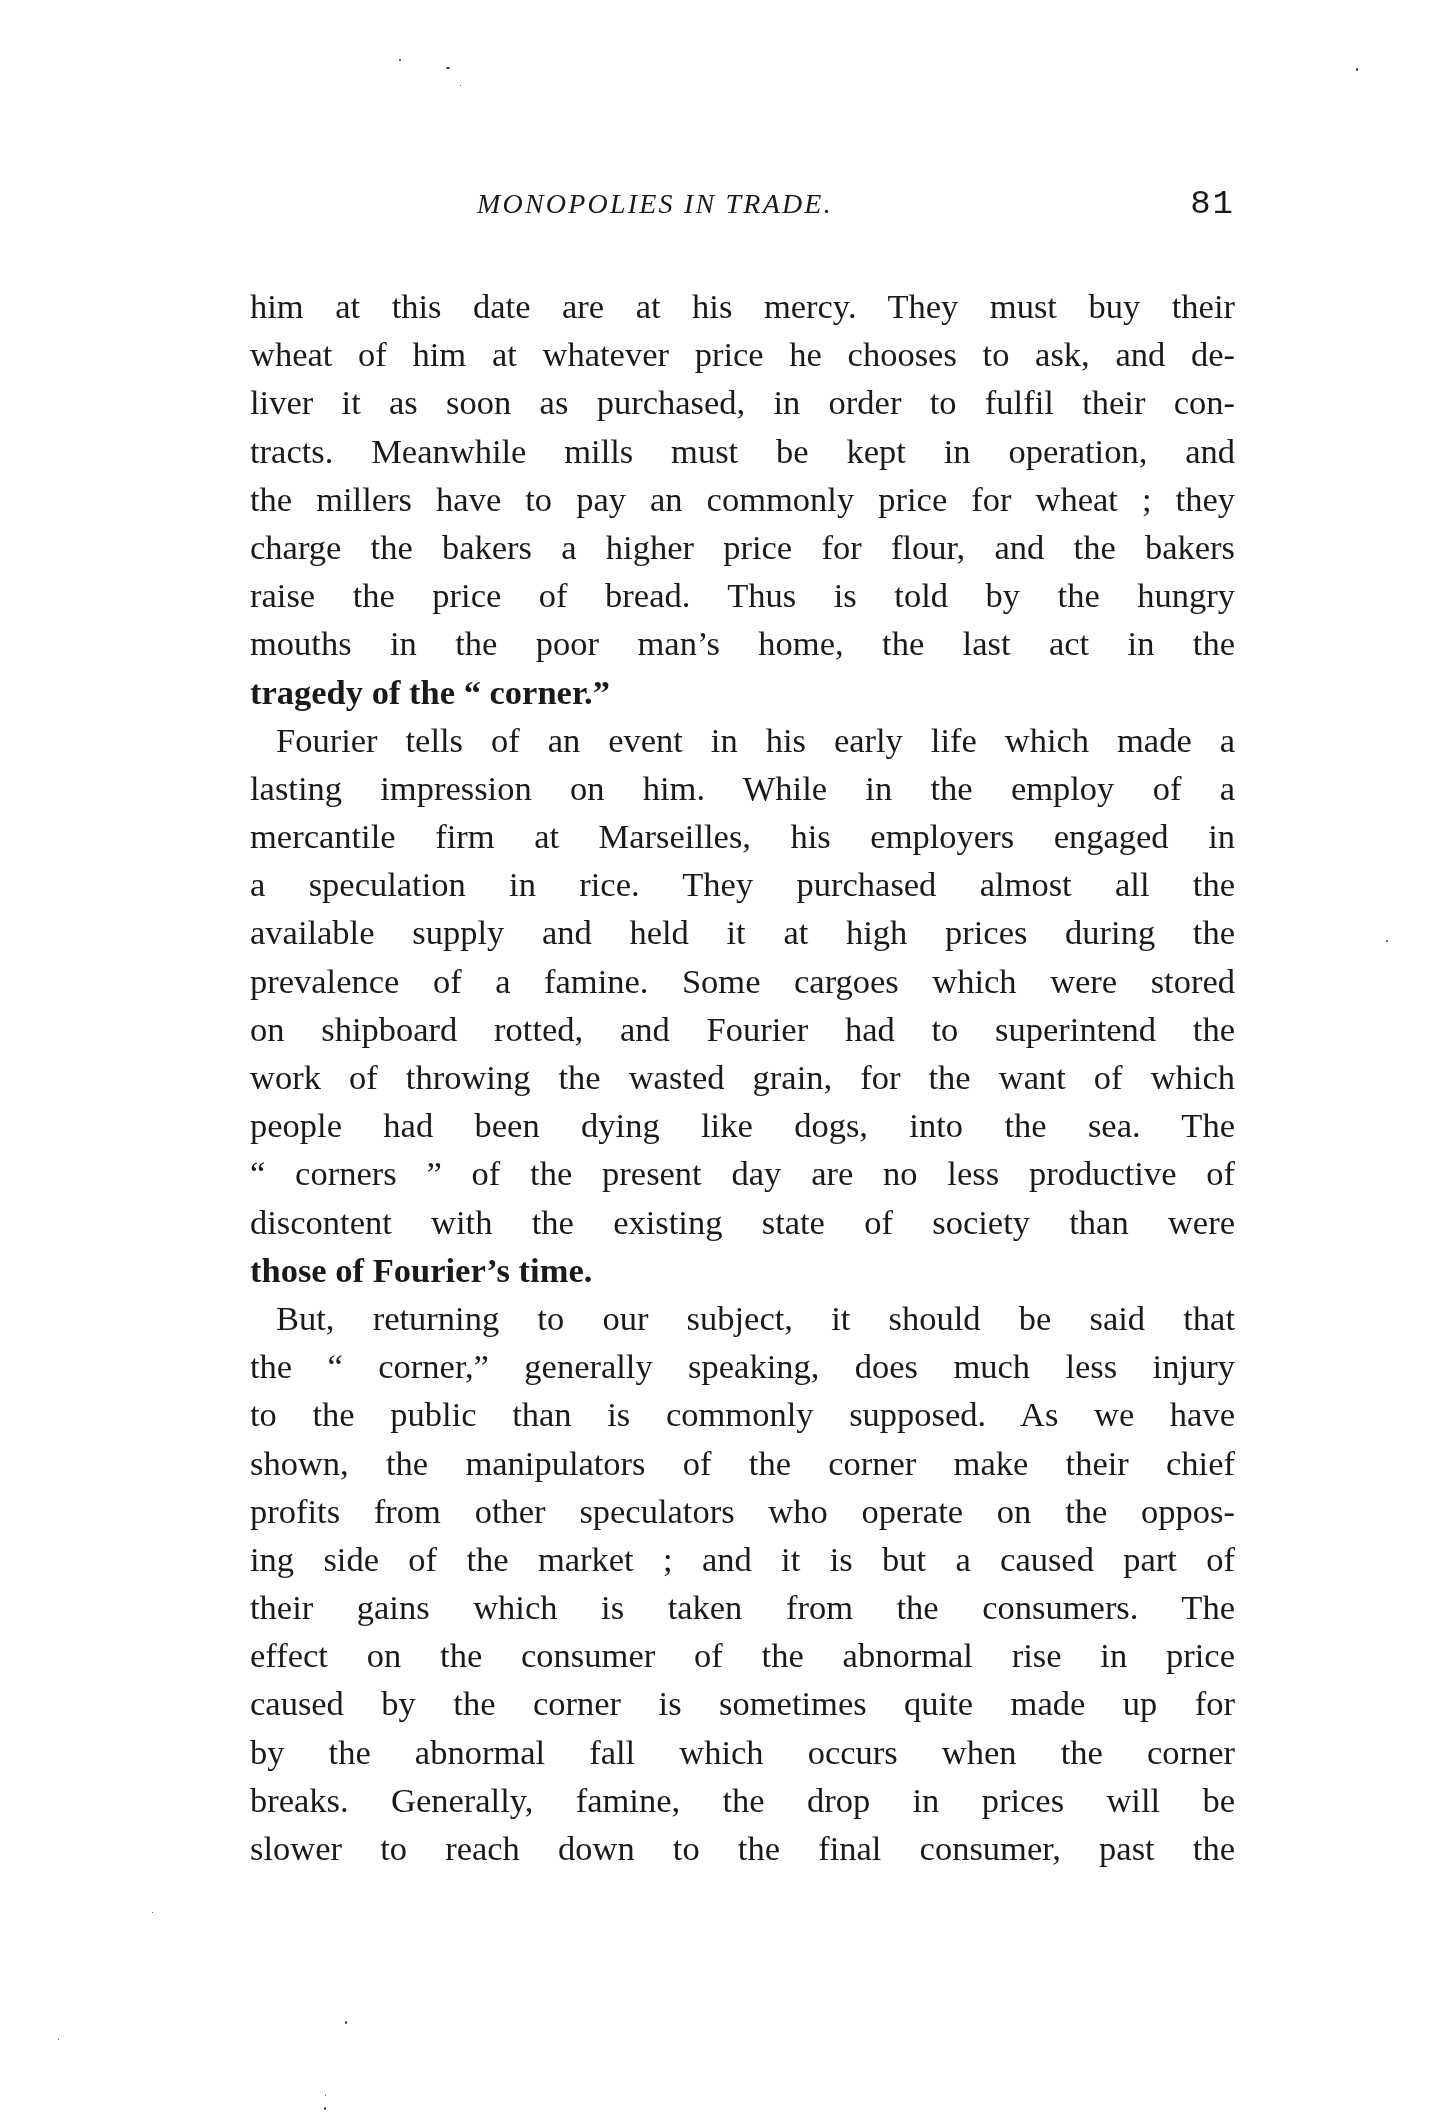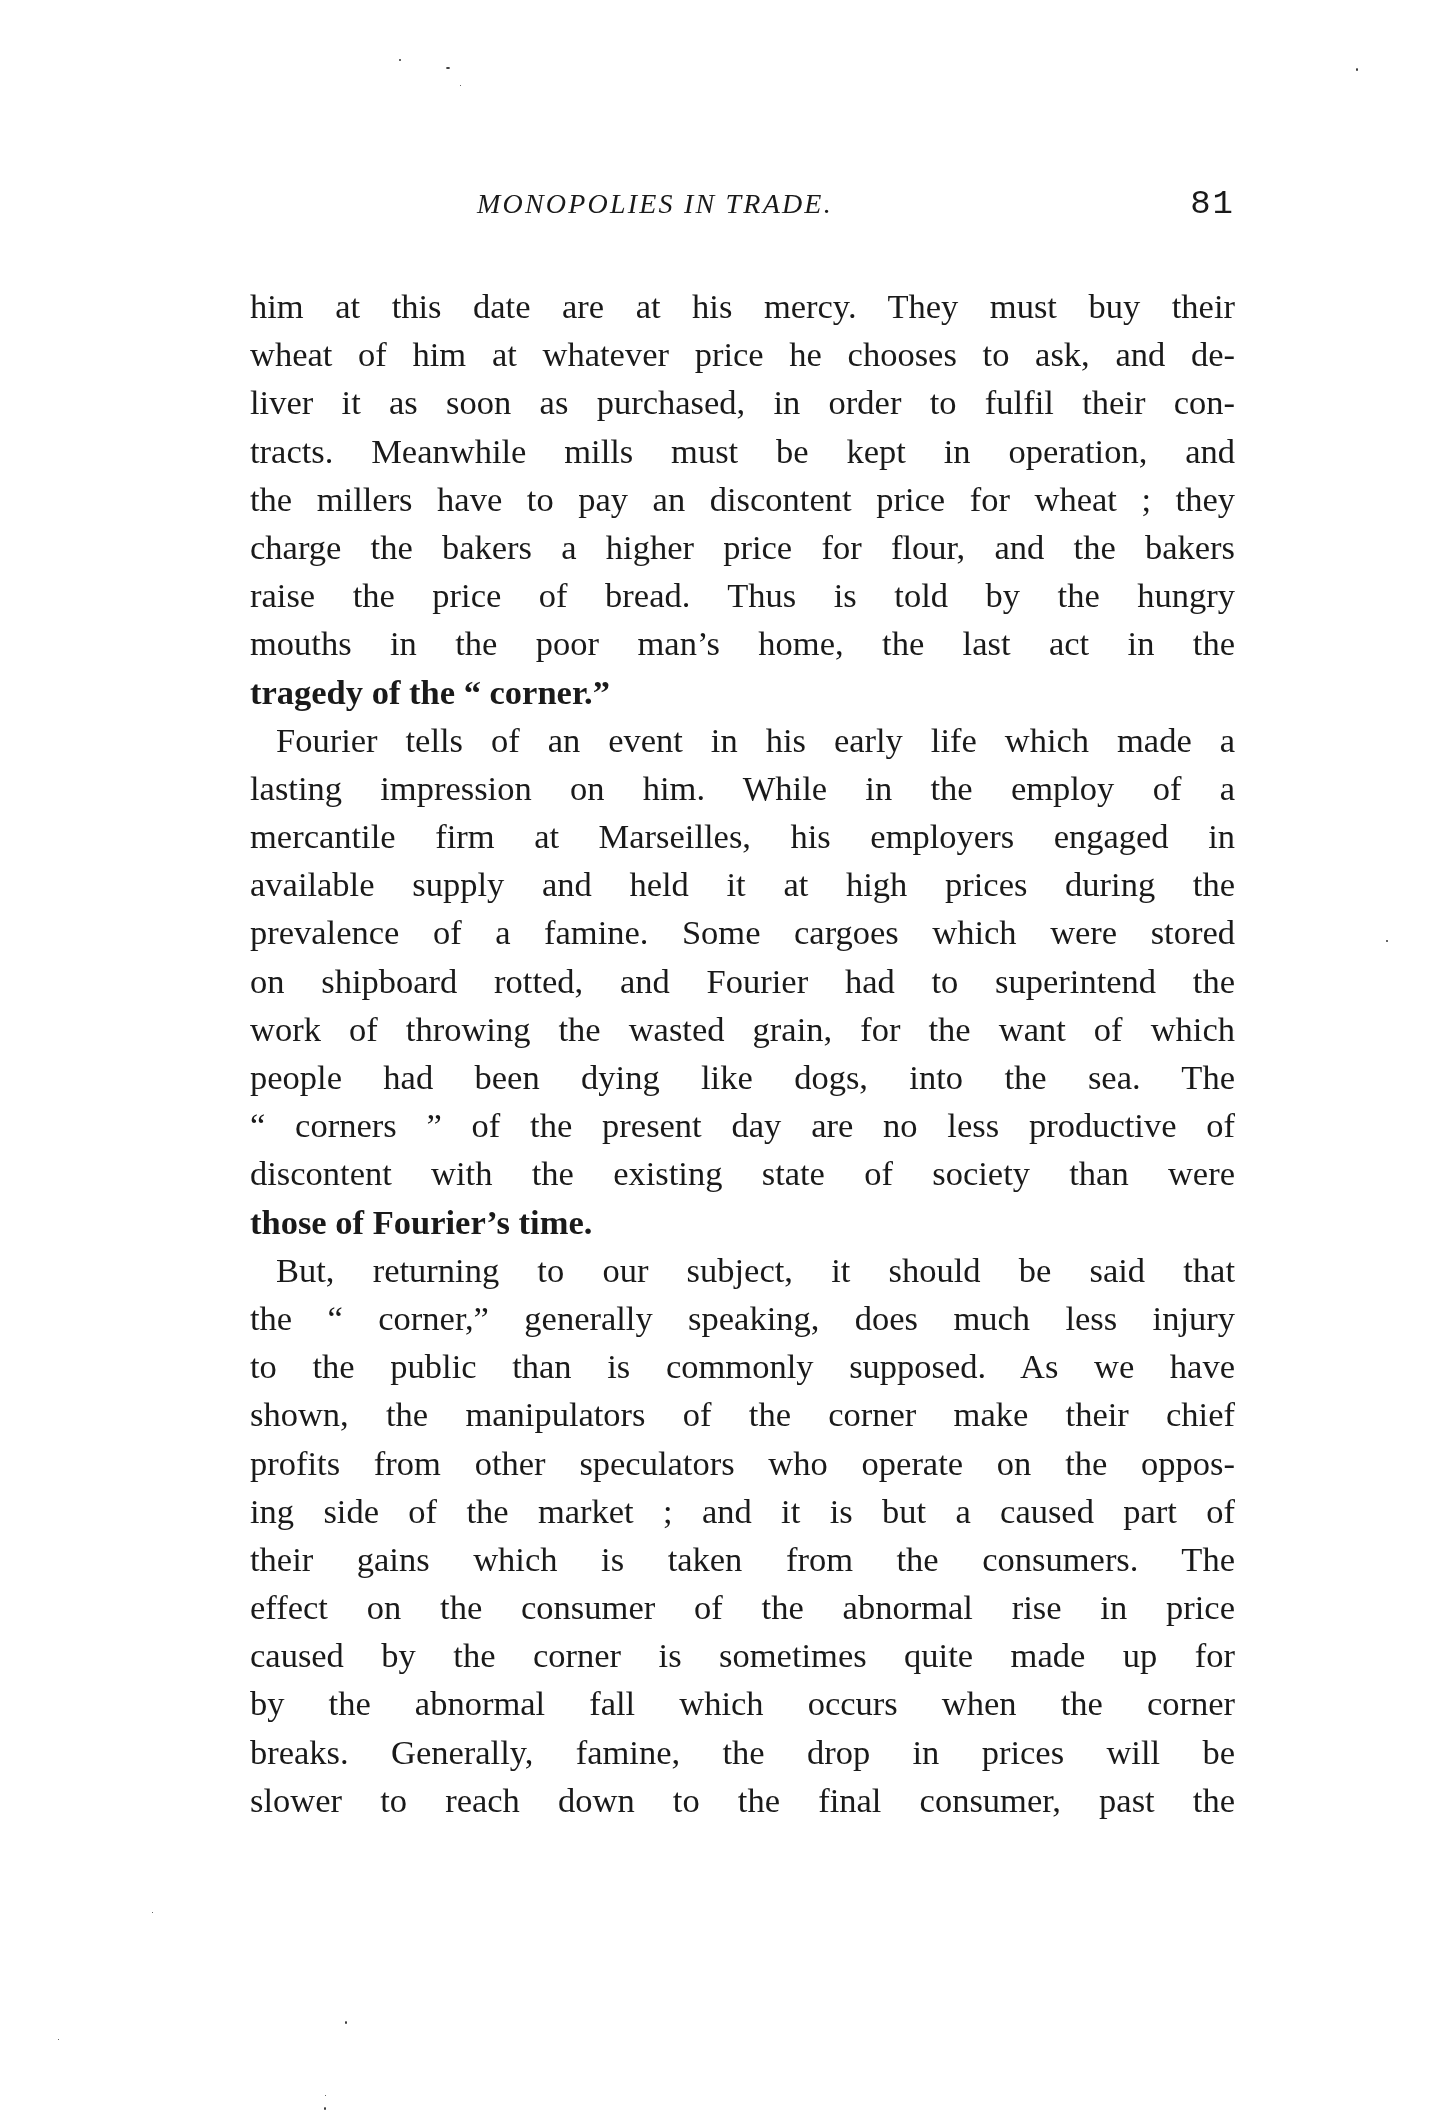--- a/index.html
+++ b/index.html
@@ -84,28 +84,29 @@
   <div class="running-head">
     <span class="running-title">MONOPOLIES IN TRADE.</span>
     <span class="page-number">81</span>
   </div>
 
   <div class="body-text">
     <span class="line">him at this date are at his mercy.  They must buy their</span>
     <span class="line">wheat of him at whatever price he chooses to ask, and de-</span>
     <span class="line">liver it as soon as purchased, in order to fulfil their con-</span>
     <span class="line">tracts.  Meanwhile mills must be kept in operation, and</span>
-    <span class="line">the millers have to pay an discontent price for wheat ; they</span>
+    <span class="line">the millers have to pay an commonly price for wheat ; they</span>
     <span class="line">charge the bakers a higher price for flour, and the bakers</span>
     <span class="line">raise the price of bread.  Thus is told by the hungry</span>
     <span class="line">mouths in the poor man’s home, the last act in the</span>
     <span class="line last">tragedy of the “ corner.”</span>
     <span class="line indent">Fourier tells of an event in his early life which made a</span>
     <span class="line">lasting impression on him.  While in the employ of a</span>
     <span class="line">mercantile firm at Marseilles, his employers engaged in</span>
+    <span class="line">a speculation in rice.  They purchased almost all the</span>
     <span class="line">available supply and held it at high prices during the</span>
     <span class="line">prevalence of a famine. Some cargoes which were stored</span>
     <span class="line">on shipboard rotted, and Fourier had to superintend the</span>
     <span class="line">work of throwing the wasted grain, for the want of which</span>
     <span class="line">people had been dying like dogs, into the sea.  The</span>
     <span class="line">“ corners ” of the present day are no less productive of</span>
     <span class="line">discontent with the existing state of society than were</span>
     <span class="line last">those of Fourier’s time.</span>
     <span class="line indent">But, returning to our subject, it should be said that</span>
     <span class="line">the “ corner,” generally speaking, does much less injury</span>

